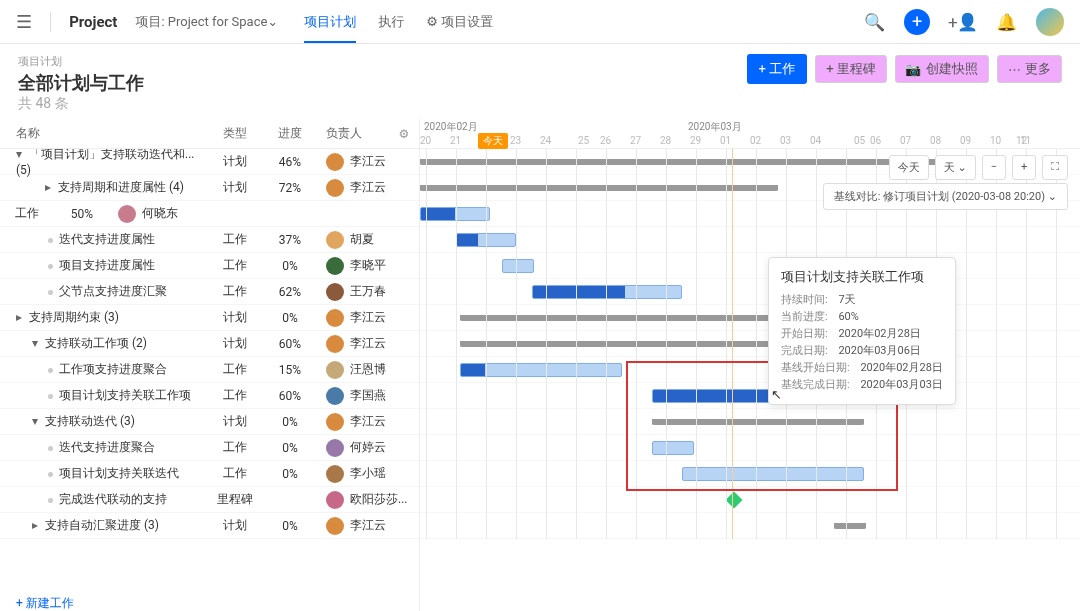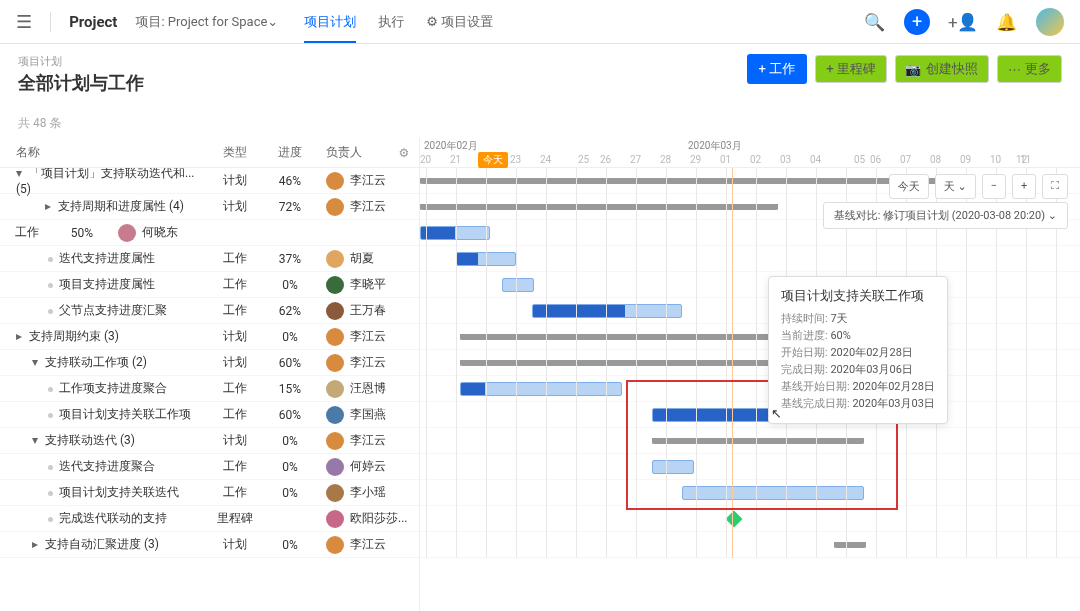--- a/index.html
+++ b/index.html
@@ -13,24 +13,24 @@
 .tab{color:#666;padding:12px 0;cursor:pointer;position:relative}
 .tab.active{color:#0066ff}
 .tab.active::after{content:"";position:absolute;bottom:0;left:0;right:0;height:2px;background:#0066ff}
 .topbar-right{margin-left:auto;display:flex;align-items:center;gap:18px}
 .icon-btn{cursor:pointer;color:#666;font-size:17px}
 .plus-circle{width:26px;height:26px;border-radius:50%;background:#0066ff;color:#fff;display:flex;align-items:center;justify-content:center;font-size:18px;cursor:pointer}
 .avatar-user{width:28px;height:28px;border-radius:50%;background:linear-gradient(135deg,#4db8e8,#f0c64c);cursor:pointer}
 .subheader{padding:10px 18px 6px;display:flex;align-items:flex-start}
 .crumb{font-size:11px;color:#999}
 .page-title{font-size:18px;font-weight:600;margin-top:2px}
-.count{font-size:12px;color:#aaa;margin-top:20px}
+.count{font-size:14px;color:#aaa;margin-top:0}
 .actions{margin-left:auto;display:flex;gap:8px;align-items:center}
 .btn-primary{background:#0066ff;color:#fff;border:none;padding:6px 12px;border-radius:3px;cursor:pointer;font-size:13px}
-.btn-outline{background:#84cc16;border:1px solid #d0d0d0;color:#555;padding:4px 10px;border-radius:3px;cursor:pointer;font-size:13px;display:flex;align-items:center;gap:4px}
+.btn-outline{background:#f0abfc;border:1px solid #d0d0d0;color:#555;padding:4px 10px;border-radius:3px;cursor:pointer;font-size:13px;display:flex;align-items:center;gap:4px}
 .main{display:flex;height:calc(611px - 44px - 66px)}
 .left{width:420px;border-right:1px solid #eee;display:flex;flex-direction:column}
 .grid-header{display:flex;border-bottom:1px solid #eee;height:30px;align-items:center;font-size:12px;color:#666}
 .col-name{width:208px;padding-left:16px}
 .col-type{width:54px;text-align:center}
 .col-prog{width:56px;text-align:center}
 .col-owner{flex:1;padding-left:8px;display:flex;align-items:center;gap:6px}
 .col-gear{width:30px;text-align:center;color:#999;cursor:pointer}
 .rows{flex:1;overflow:hidden}
 .row{display:flex;height:26px;align-items:center;font-size:12px;border-bottom:1px solid #f5f5f5}
@@ -56,21 +56,21 @@
 .milestone{position:absolute;width:12px;height:12px;transform:rotate(45deg);background:#2ecc71;top:7px}
 .controls{position:absolute;top:36px;right:12px;display:flex;gap:6px;z-index:5}
 .ctrl-btn{background:#fff;border:1px solid #ddd;padding:4px 8px;font-size:11px;border-radius:3px;cursor:pointer;color:#555}
 .baseline-sel{position:absolute;top:64px;right:12px;background:#fff;border:1px solid #ddd;padding:5px 10px;font-size:11px;border-radius:3px;cursor:pointer;color:#555;z-index:5}
 .vline{position:absolute;top:0;bottom:0;width:1px;background:#e8e8e8}
 .vline.today{background:#ffc999}
 .highlight-box{position:absolute;border:2px solid #d93333;z-index:3}
 .tooltip{position:absolute;background:#fff;border:1px solid #ddd;border-radius:4px;padding:10px 12px;font-size:11px;z-index:6;box-shadow:0 2px 8px rgba(0,0,0,.1)}
 .tooltip .tt-title{font-size:13px;font-weight:500;margin-bottom:6px}
 .tooltip .tt-row{color:#888;margin:2px 0}
-.tooltip .tt-row span{color:#555;margin-left:0}
+.tooltip .tt-row span{color:#555;margin-left:8px}
 .cursor-icon{position:absolute;width:16px;height:16px;z-index:7;font-size:13px}
 </style>
 </head>
 <body>
 
 <div class="topbar">
   <span class="menu-icon">☰</span>
   <span class="divider"></span>
   <span class="brand">Project</span>
   <span class="project-sel">

